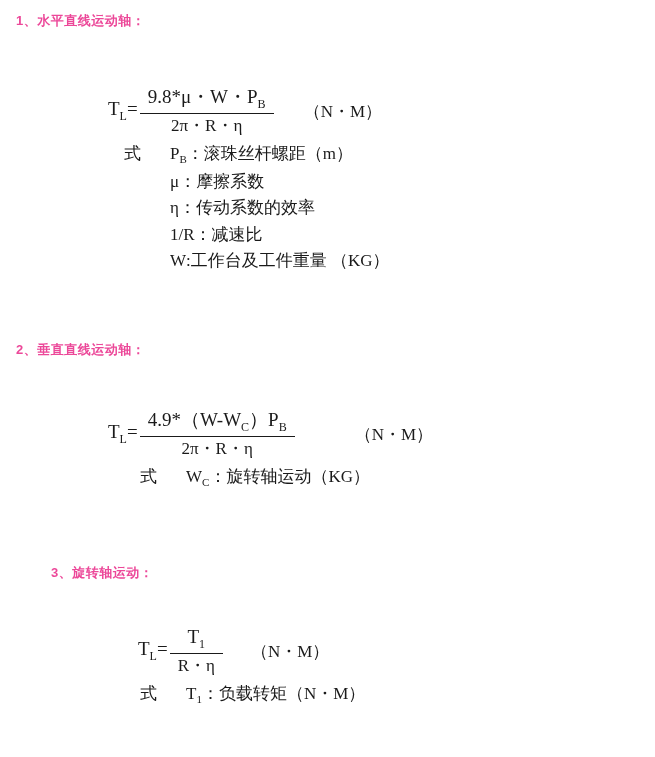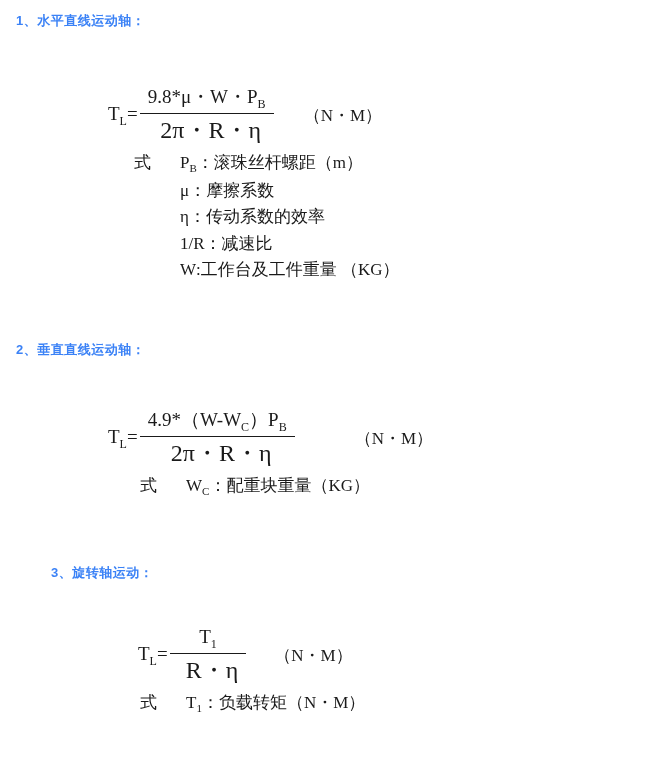--- a/index.html
+++ b/index.html
@@ -14,21 +14,21 @@
     font-family: "Liberation Serif", "DejaVu Serif", serif;
     color: #1a1a1a;
     overflow: hidden;
   }
 
   .section-title {
     position: absolute;
     font-family: "Liberation Sans", "DejaVu Sans", sans-serif;
     font-weight: bold;
     font-size: 13px;
-    color: #3b82f6;
+    color: #ec4899;
     letter-spacing: 0.5px;
     white-space: nowrap;
   }
 
   .formula-block {
     position: absolute;
   }
 
   
   .eq-row {
@@ -57,25 +57,24 @@
     padding: 0 8px 1px 8px;
     line-height: 1.25;
     white-space: nowrap;
   }
   .frac .bar {
     width: 100%;
     height: 1.5px;
     background: #1a1a1a;
   }
   .frac .den {
-    font-size: 24px;
+    font-size: 17px;
     padding: 1px 8px 0 8px;
     line-height: 1.3;
     white-space: nowrap;
-    margin-left: 8px;
   }
   .frac sub {
     font-size: 12px;
   }
 
   .units {
     font-size: 17px;
     padding-left: 30px;
     white-space: nowrap;
     font-family: "Liberation Serif", "DejaVu Serif", serif;
@@ -120,21 +119,21 @@
     <span class="frac">
       <span class="num">
         <span>9.8*μ・W・P</span><sub>B</sub>
       </span>
       <span class="bar"></span>
       <span class="den">2π・R・η</span>
     </span>
     <span class="units">（N・M）</span>
   </div>
 
-  <div class="where-list" style="margin-left:26px;">
+  <div class="where-list" style="margin-left:16px;">
     <div class="where-line">
       <span class="shi">式</span><span class="where-key"><span>P</span><sub>B</sub></span><span>：滚珠丝杆螺距（m）</span>
     </div>
     <div class="where-line">
       <span class="indent"></span><span class="where-key"><span>μ</span></span><span>：摩擦系数</span>
     </div>
     <div class="where-line">
       <span class="indent"></span><span class="where-key"><span>η</span></span><span>：传动系数的效率</span>
     </div>
     <div class="where-line">
@@ -159,21 +158,21 @@
         <span>4.9*（W-W</span><sub>C</sub><span>）P</span><sub>B</sub>
       </span>
       <span class="bar"></span>
       <span class="den">2π・R・η</span>
     </span>
     <span class="units" style="padding-left:60px;">（N・M）</span>
   </div>
 
   <div class="where-list" style="margin-left:32px;">
     <div class="where-line">
-      <span class="shi">式</span><span class="where-key"><span>W</span><sub>C</sub></span><span>：配重块重量（KG）</span>
+      <span class="shi">式</span><span class="where-key"><span>W</span><sub>C</sub></span><span>：旋转轴运动（KG）</span>
     </div>
   </div>
 </div>
 
 <div class="section-title" style="left:16px; top:564px;margin-left:35px;">3、旋转轴运动：</div>
 
 <div class="formula-block" style="left:108px; top:625px;">
 
   <div class="eq-row" style="margin-left:30px;">
     <span class="lhs">

